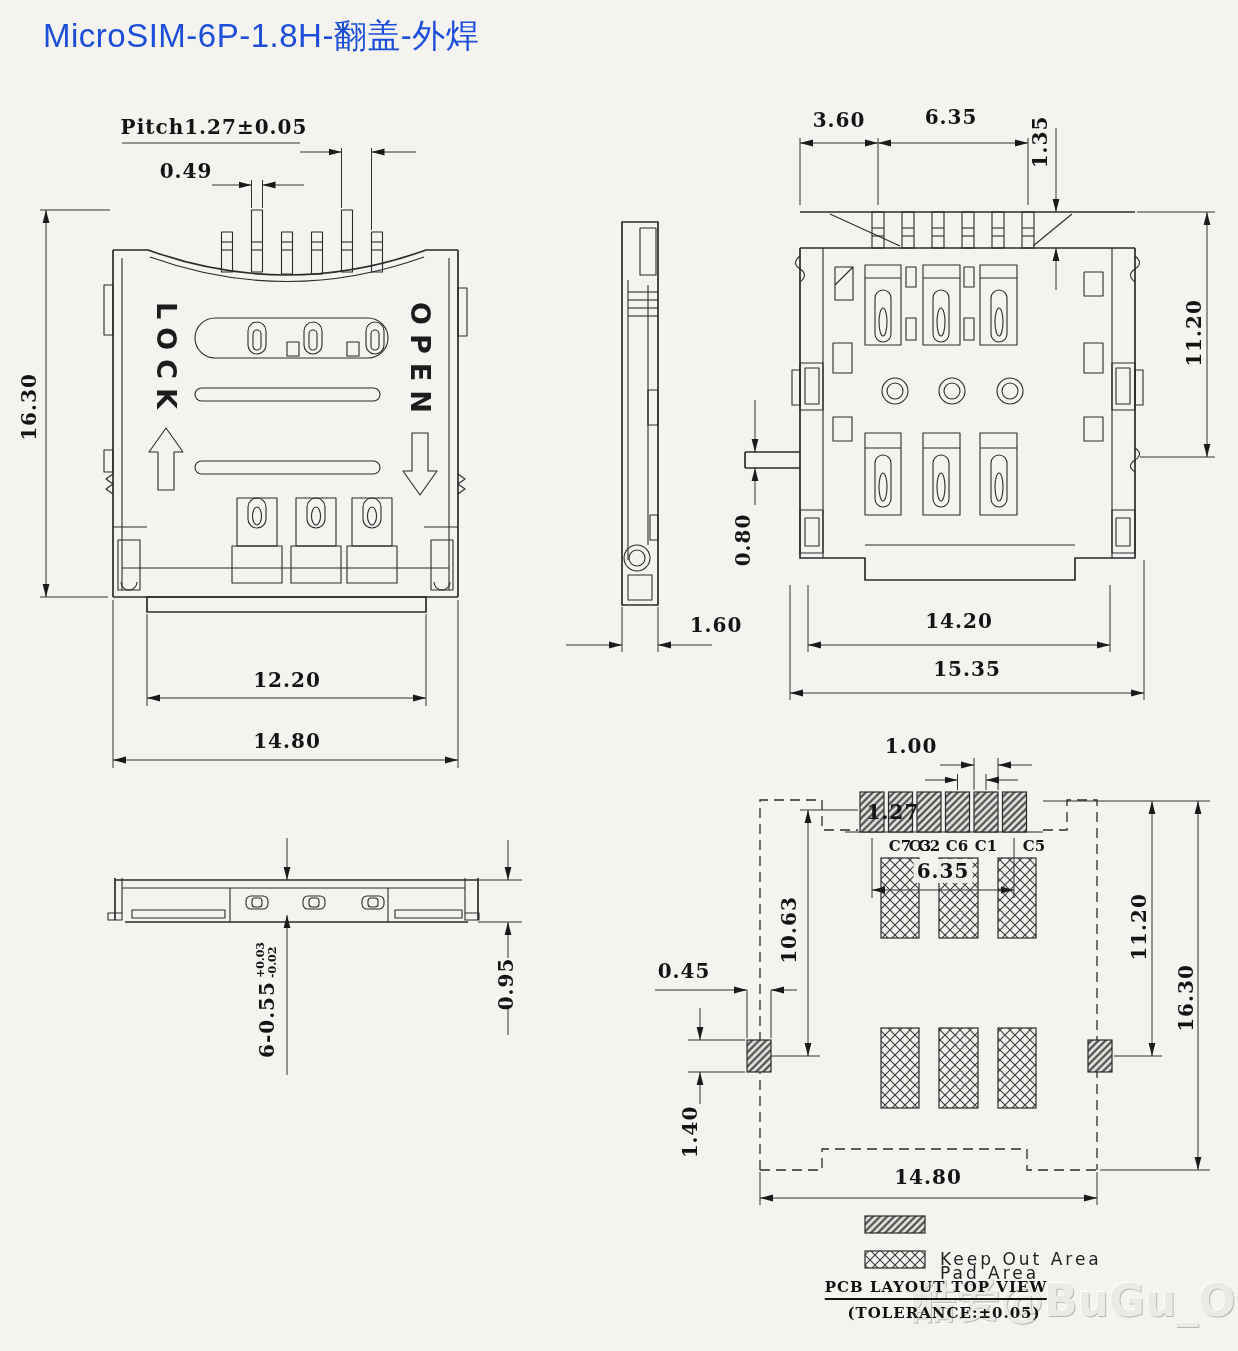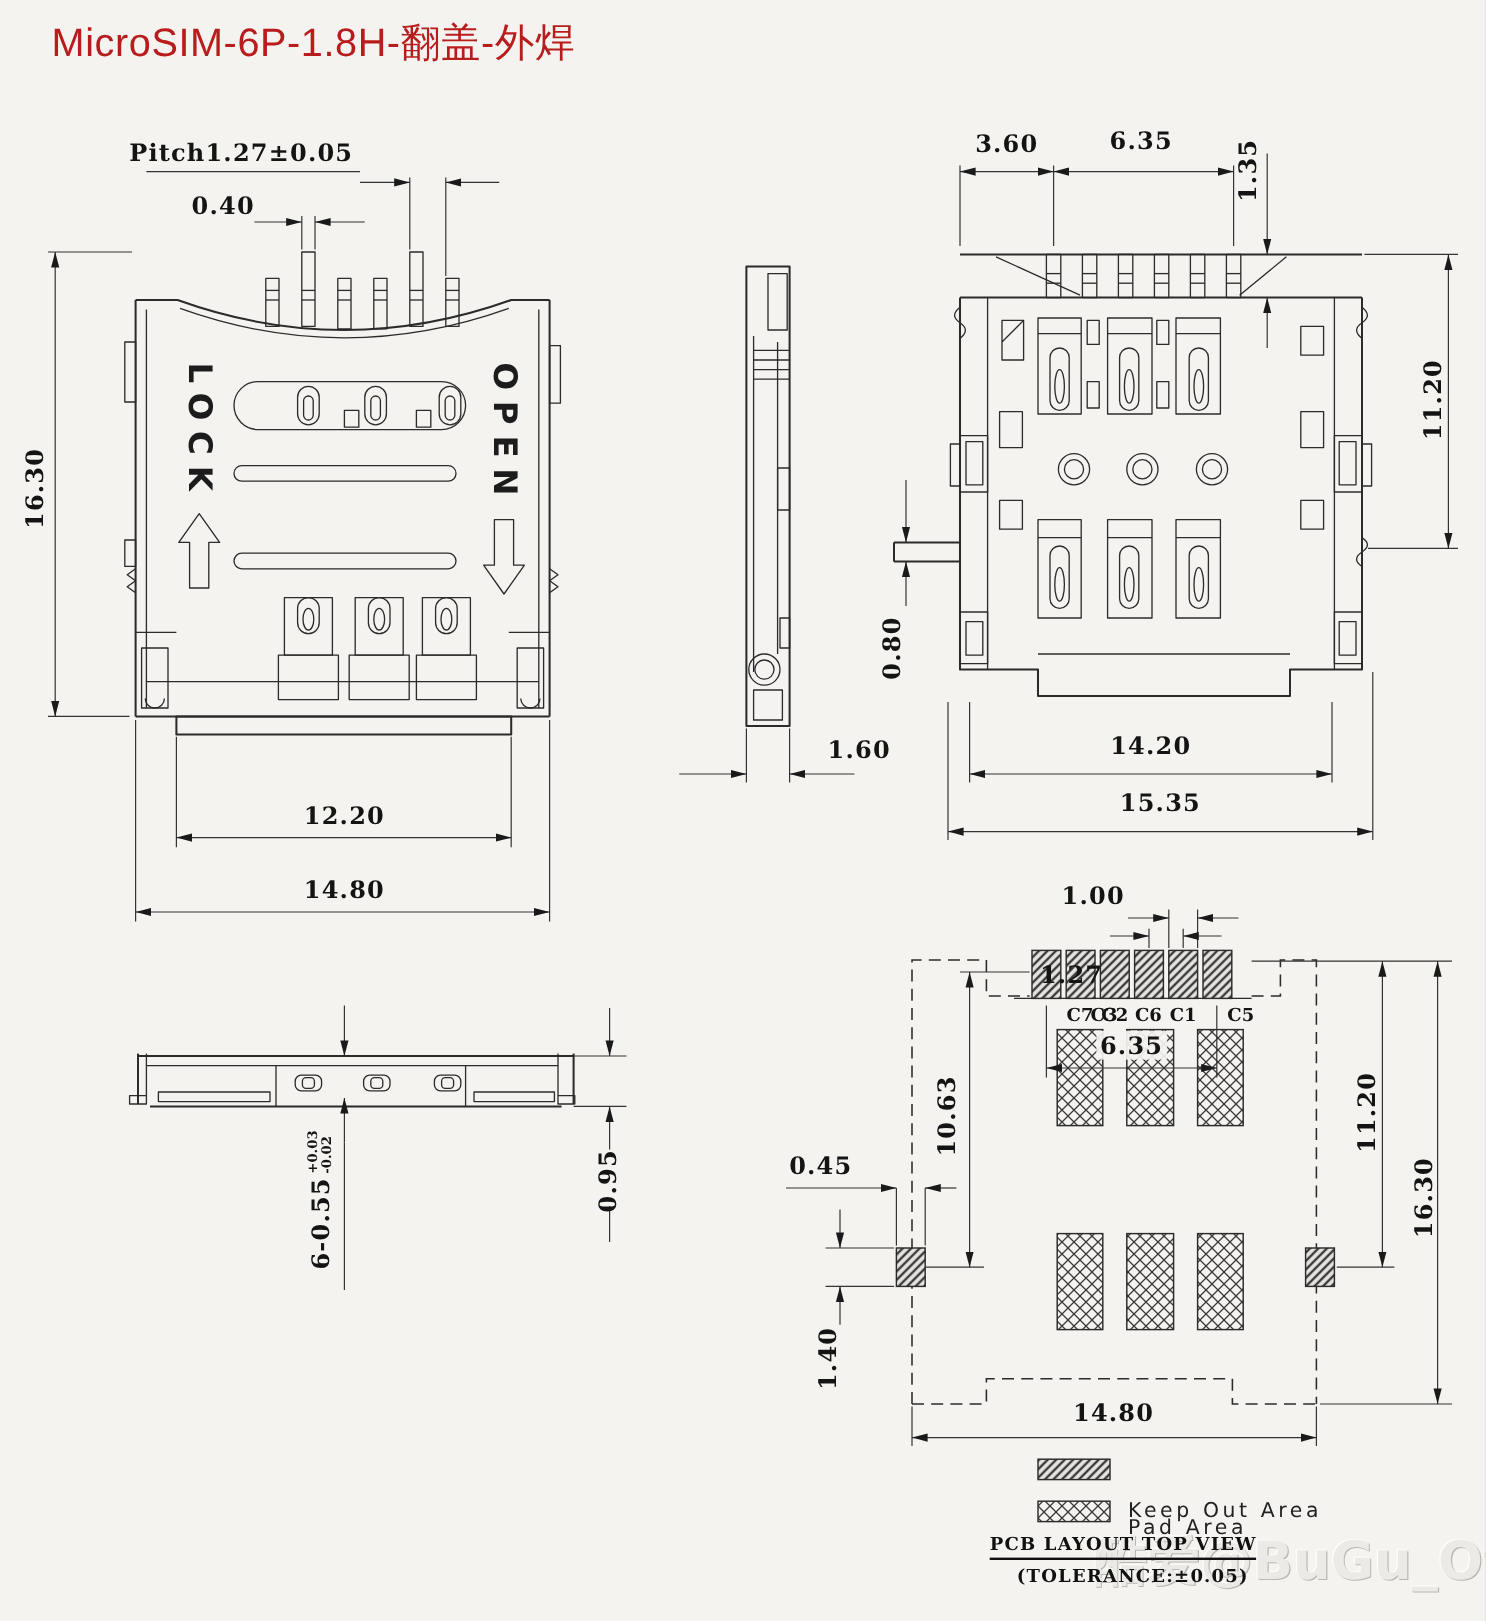--- a/index.html
+++ b/index.html
@@ -11,21 +11,21 @@
   .d{stroke:#333;stroke-width:1;fill:none;}
   .dash{stroke:#2b2b2b;stroke-width:1.3;fill:none;stroke-dasharray:10 6;}
   .hrect{fill:url(#hatch);stroke:#2b2b2b;stroke-width:1.2;}
   .xrect{fill:url(#xh);stroke:#2b2b2b;stroke-width:1.2;}
   .lbl{position:absolute;transform:translate(-50%,-50%);font:bold 20px "DejaVu Serif",serif;
        color:#141414;white-space:nowrap;letter-spacing:1px;z-index:3;}
   .rot{transform:translate(-50%,-50%) rotate(-90deg);}
   .pinlbl{font-size:15px;letter-spacing:0;}
   .halo{background:rgba(244,243,240,.92);padding:0 3px;}
   .title{position:absolute;left:43px;top:14px;font:400 33px "Liberation Sans",sans-serif;
-         color:#b91c1c;letter-spacing:.5px;z-index:3;}
+         color:#1d4ed8;letter-spacing:.5px;z-index:3;}
   .vword{position:absolute;transform:translate(-50%,-50%);writing-mode:vertical-rl;
          font:800 27px "DejaVu Sans",sans-serif;letter-spacing:9px;color:#1c1c1c;z-index:3;}
   .lg{position:absolute;transform:translateY(-50%);font:400 17px "DejaVu Sans",sans-serif;
       letter-spacing:3px;color:#222;z-index:3;}
   .cap1{position:absolute;transform:translate(-50%,-50%);font:bold 15px "DejaVu Serif",serif;
         letter-spacing:1px;color:#111;border-bottom:2px solid #111;padding-bottom:2px;z-index:4;}
   .cap2{position:absolute;transform:translate(-50%,-50%);font:bold 15px "DejaVu Serif",serif;
         letter-spacing:1px;color:#111;z-index:4;}
   .wm{position:absolute;left:912px;top:1272px;font:bold 44px "DejaVu Sans",sans-serif;
       color:#eceae6;text-shadow:1px 1px 0 #b9b7b2,-1px -1px 0 #fdfdfc;z-index:2;white-space:nowrap;}
@@ -400,22 +400,22 @@
         <line x1="760" y1="1172" x2="760" y2="1205"></line>
         <line x1="1097" y1="1172" x2="1097" y2="1205"></line>
         <line x1="760" y1="1198" x2="1097" y2="1198" marker-start="url(#ar)" marker-end="url(#ar)"></line>
       </g>
 
       <rect class="hrect" x="865" y="1216" width="60" height="17"></rect>
       <rect class="xrect" x="865" y="1251" width="60" height="17"></rect>
     </g>
   </svg>
 
-  <div class="lbl" style="left:201px;top:127px;">Pitch1.27±0.05</div>
-  <div class="lbl" style="left:186px;top:171px;">0.40</div>
+  <div class="lbl" style="left:214px;top:127px;">Pitch1.27±0.05</div>
+  <div class="lbl" style="left:186px;top:171px;">0.49</div>
   <div class="lbl rot" style="left:29px;top:407px;">16.30</div>
   <div class="lbl" style="left:287px;top:680px;">12.20</div>
   <div class="lbl" style="left:287px;top:741px;">14.80</div>
   <div class="vword" style="left:166px;top:360px;">LOCK</div>
   <div class="vword" style="left:420px;top:362px;">OPEN</div>
 
   <div class="lbl" style="left:716px;top:625px;">1.60</div>
 
   <div class="lbl" style="left:839px;top:120px;">3.60</div>
   <div class="lbl" style="left:951px;top:117px;">6.35</div>

